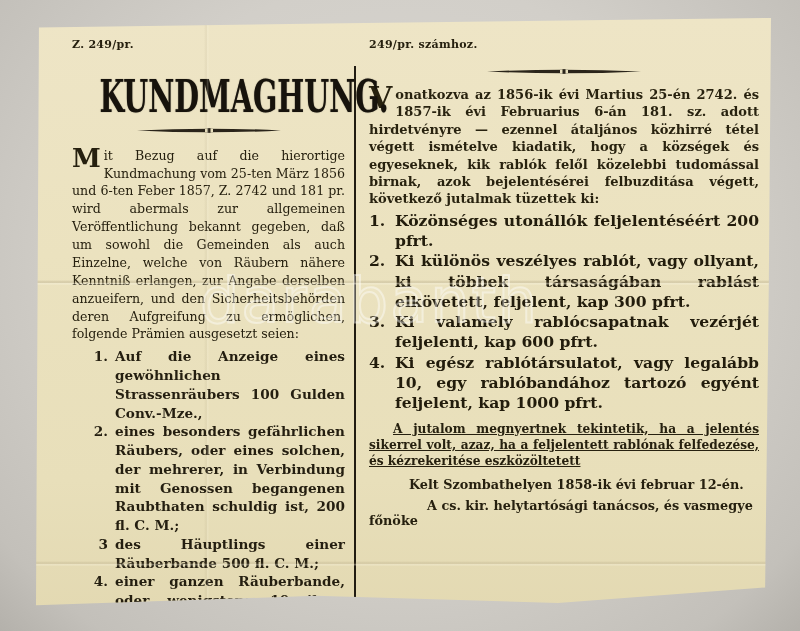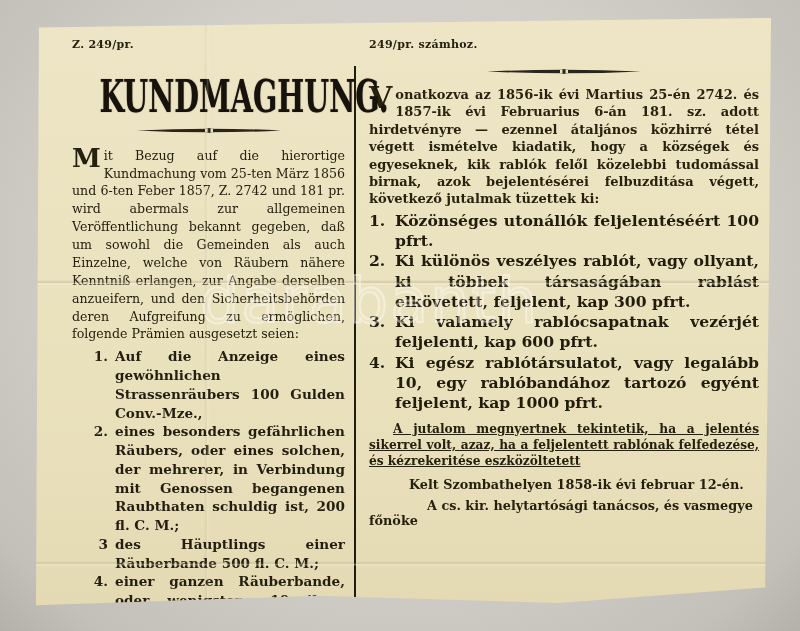--- a/index.html
+++ b/index.html
@@ -98,21 +98,21 @@
           <path d="M3 4.5 Q80 0.8 157 4.5 Q80 8.2 3 4.5 Z" fill="#2a241a"></path>
           <rect x="76" y="3" width="8" height="3" fill="#e9e0bd"></rect>
           <rect x="78.5" y="2.2" width="3" height="4.6" fill="#2a241a"></rect>
         </svg>
         <div class="para h-body">
           <span class="dropcap-v">V</span><span>onatkozva az 1856-ik évi Martius 25-én 2742. és 1857-ik évi Februarius 6-án 181. sz. adott hirdetvényre — ezennel átaljános közhirré tétel végett ismételve kiadatik, hogy a községek és egyeseknek, kik rablók felől közelebbi tudomással birnak, azok bejelentésérei felbuzditása végett, következő jutalmak tüzettek ki:</span>
         </div>
         <div class="h-list">
           <div class="h-item">
             <span class="num">1.</span>
-            <span class="itext">Közönséges utonállók feljelentéséért 100 pfrt.</span>
+            <span class="itext">Közönséges utonállók feljelentéséért 200 pfrt.</span>
           </div>
           <div class="h-item">
             <span class="num">2.</span>
             <span class="itext">Ki különös veszélyes rablót, vagy ollyant, ki többek társaságában rablást elkövetett, feljelent, kap 300 pfrt.</span>
           </div>
           <div class="h-item">
             <span class="num">3.</span>
             <span class="itext">Ki valamely rablócsapatnak vezérjét feljelenti, kap 600 pfrt.</span>
           </div>
           <div class="h-item">

